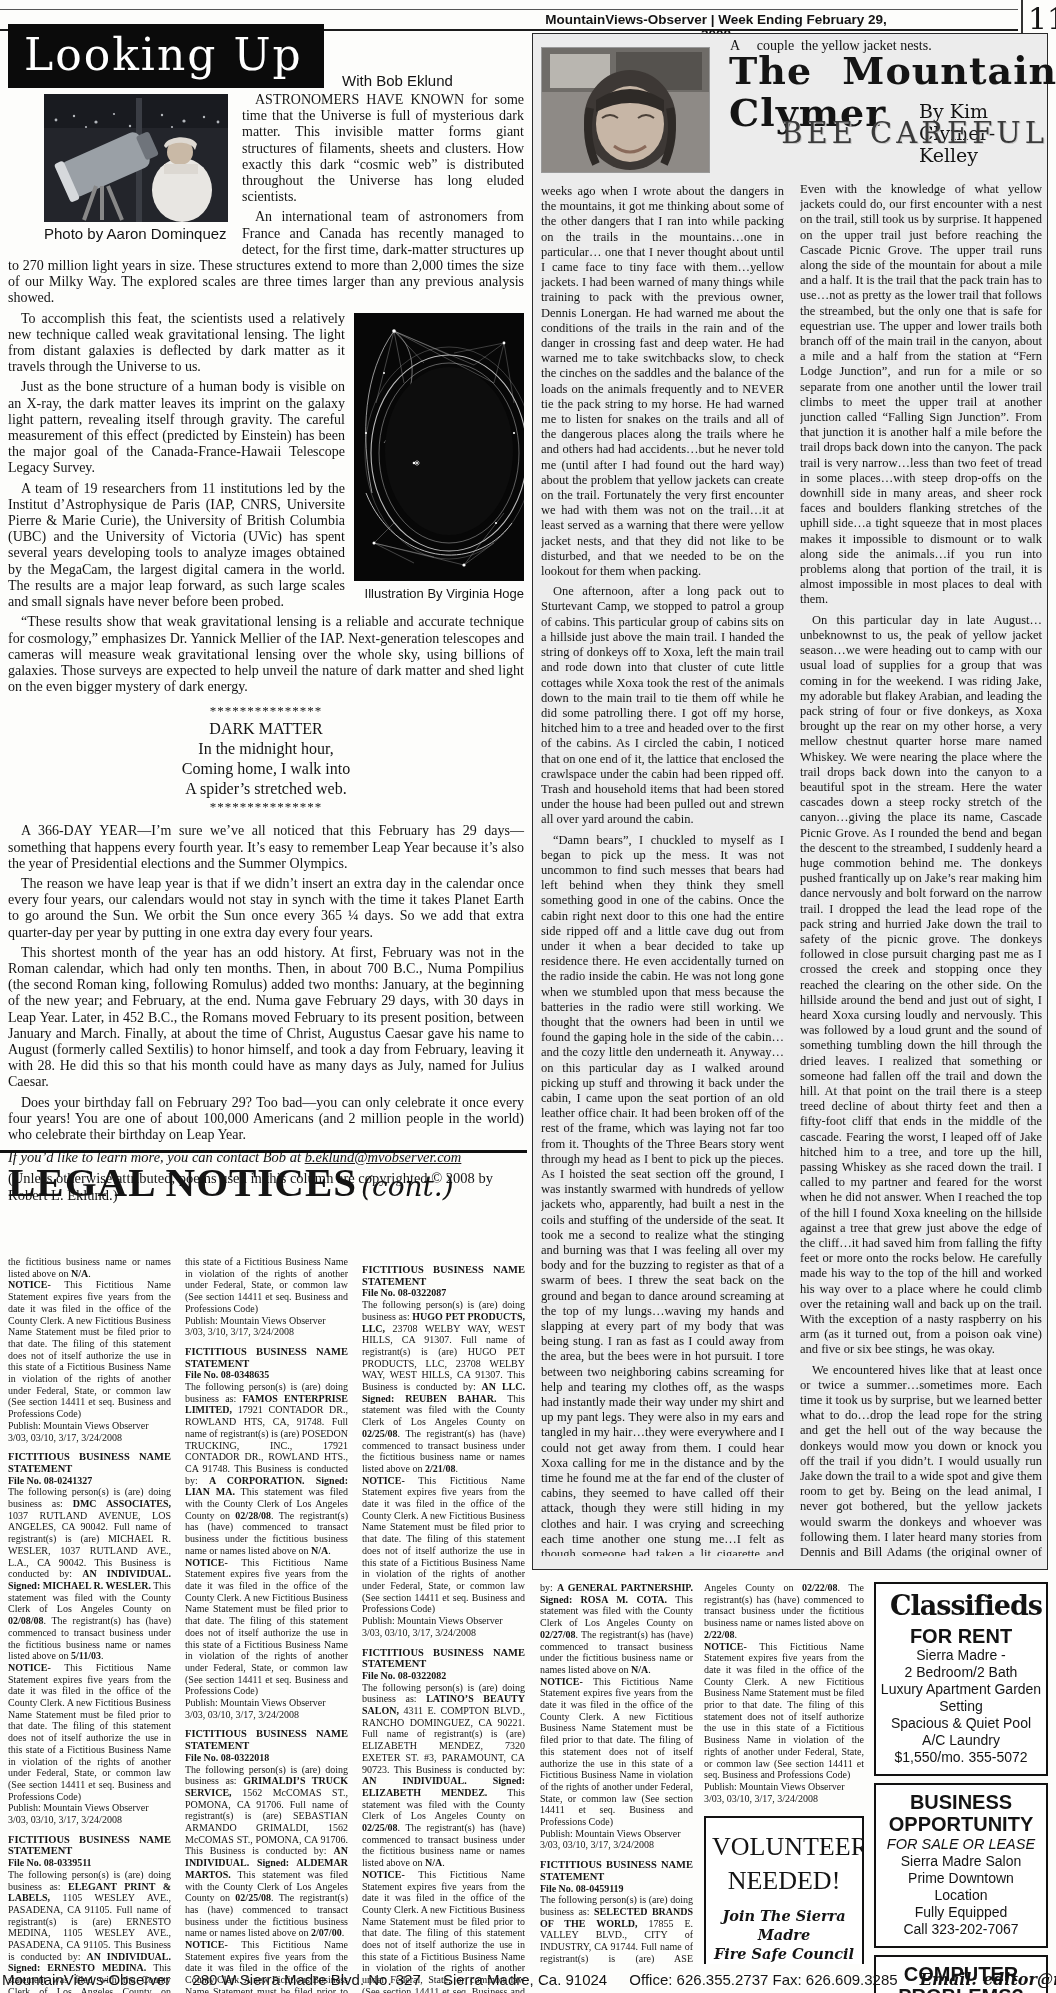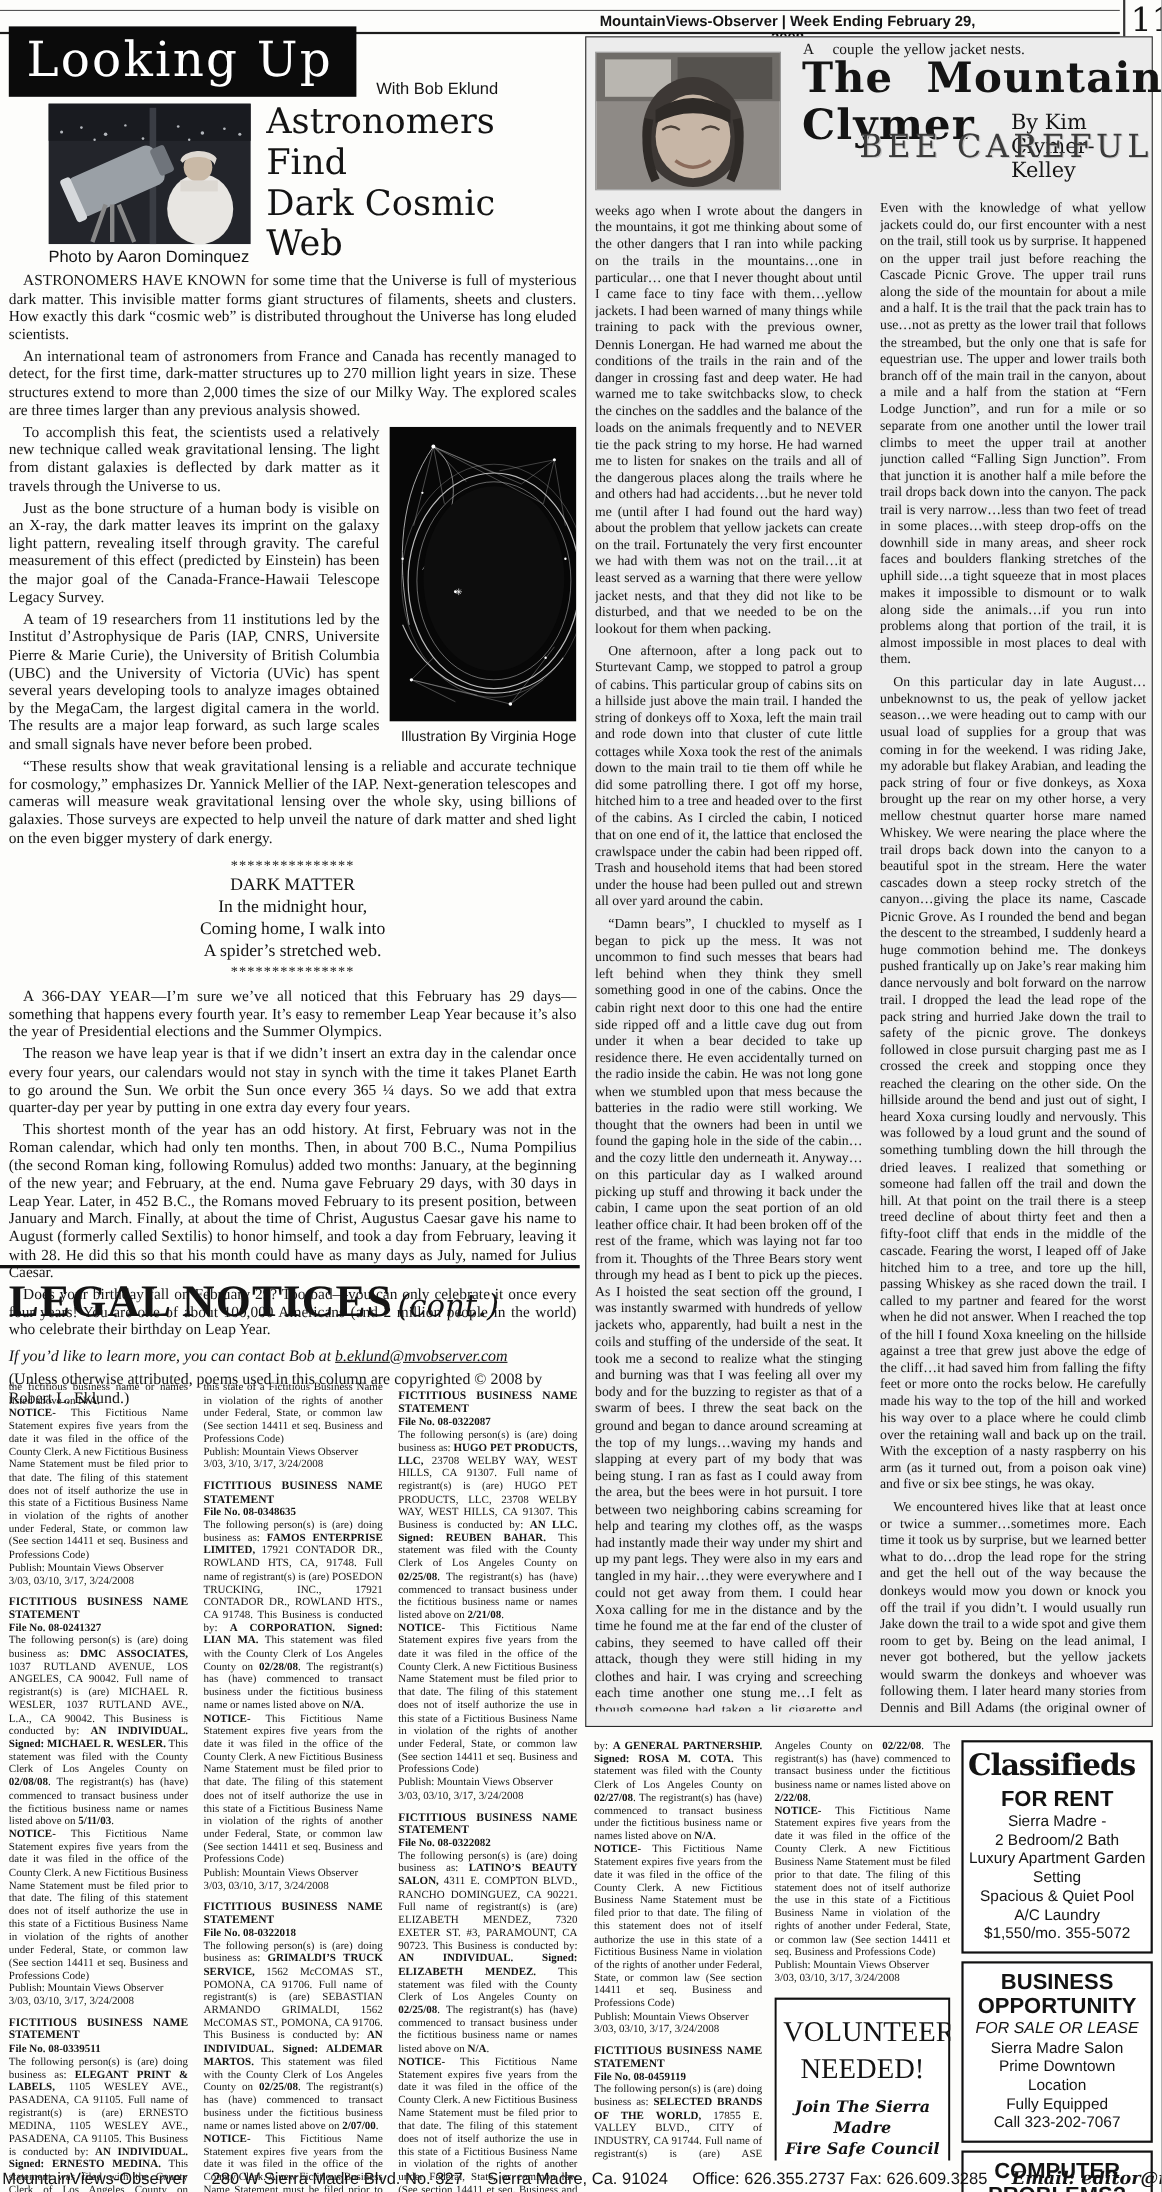--- a/index.html
+++ b/index.html
@@ -63,21 +63,21 @@
               font:29px "DejaVu Serif",serif;letter-spacing:4px;color:#3a3a3a;
               text-shadow:1px 1px 0 #c8c8c8;}
   .mc-col-a{position:absolute;left:8px;top:150px;width:243px;height:1372px;overflow:hidden;}
   .mc-col-b{position:absolute;left:267px;top:148px;width:242px;height:1376px;overflow:hidden;}
   .mc-para{font:12.5px/15.2px "Liberation Serif",serif;text-align:justify;
            text-indent:12px;margin:0 0 5px 0;}
   .mc-para:first-child{text-indent:0;}
   
   .cl-col{position:absolute;left:874px;top:1582px;width:174px;}
   .cl-box{border:2px solid #111;background:#fff;padding:6px 4px 8px 4px;margin-bottom:7px;box-sizing:border-box;}
-  .cl-title{font:bold 27px "DejaVu Serif",serif;text-align:left;margin:0 0 4px 0;letter-spacing:-1px;}
+  .cl-title{font:bold 27px "DejaVu Serif",serif;text-align:right;margin:0 0 4px 0;letter-spacing:-1px;}
   .cl-head{font:bold 20px/22px "Liberation Sans",sans-serif;text-align:center;margin:0;}
   .cl{font:14px/17px "Liberation Sans",sans-serif;text-align:center;margin:0;}
   .cl-i{font:italic 14.5px/18px "Liberation Sans",sans-serif;text-align:center;margin:0;}
   
   .vol-box{border:2px solid #111;background:#fff;margin-top:12px;padding:12px 6px;box-sizing:border-box;}
   .vol-title{font:26px/34px "Liberation Serif",serif;text-align:center;margin:0 0 8px 0;}
   .vol{font:bold italic 14.5px/19px "DejaVu Serif",serif;text-align:center;margin:0;}
   
   .footer{position:absolute;left:2px;top:1970px;width:1054px;white-space:nowrap;
           font:15px "Liberation Sans",sans-serif;}
@@ -124,24 +124,20 @@
             <rect x="100" y="58" width="14" height="26" rx="3" fill="#6f747b"></rect>
           </g>
           <path d="M52 92 L40 126 M58 92 L58 126 M64 92 L78 126" stroke="#888" stroke-width="4" fill="none"></path>
           <ellipse cx="138" cy="96" rx="30" ry="32" fill="#e8e6e2"></ellipse>
           <circle cx="136" cy="58" r="13" fill="#c9b9a6"></circle>
           <path d="M120 52 a17 10 0 0 1 33 -2 l-2 6 a15 8 0 0 0 -29 -2 z" fill="#ded9d2"></path>
           <rect x="120" y="70" width="34" height="10" fill="#dcd8d2"></rect>
         </svg>
         <div class="lu-photo-cap">Photo by Aaron Dominquez</div>
       </div>
-      <div class="lu-headline">
-        <div>Astronomers Find</div>
-        <div>Dark Cosmic Web</div>
-      </div>
       <div>
           <p class="lu">ASTRONOMERS HAVE KNOWN for some time that the Universe is full of mysterious dark matter.  This invisible matter forms giant structures of filaments, sheets and clusters.  How exactly this dark “cosmic web” is distributed throughout the Universe has long eluded scientists.</p>
           <p class="lu">An international team of astronomers from France and Canada has recently managed to detect, for the first time, dark-matter structures up to 270 million light years in size.  These structures extend to more than 2,000 times the size of our Milky Way.  The explored scales are three times larger than any previous analysis showed.</p>
         </div>
       <div class="ill-fig">
         <svg width="170" height="268" viewBox="0 0 170 268">
           <rect width="170" height="268" fill="#070707"></rect>
           <g stroke="#e8e8e8" fill="none" opacity="0.8">
             <ellipse cx="95" cy="140" rx="78" ry="98" stroke-width="1.1"></ellipse>
             <ellipse cx="95" cy="140" rx="70" ry="90" stroke-width="0.7" opacity="0.7"></ellipse>

